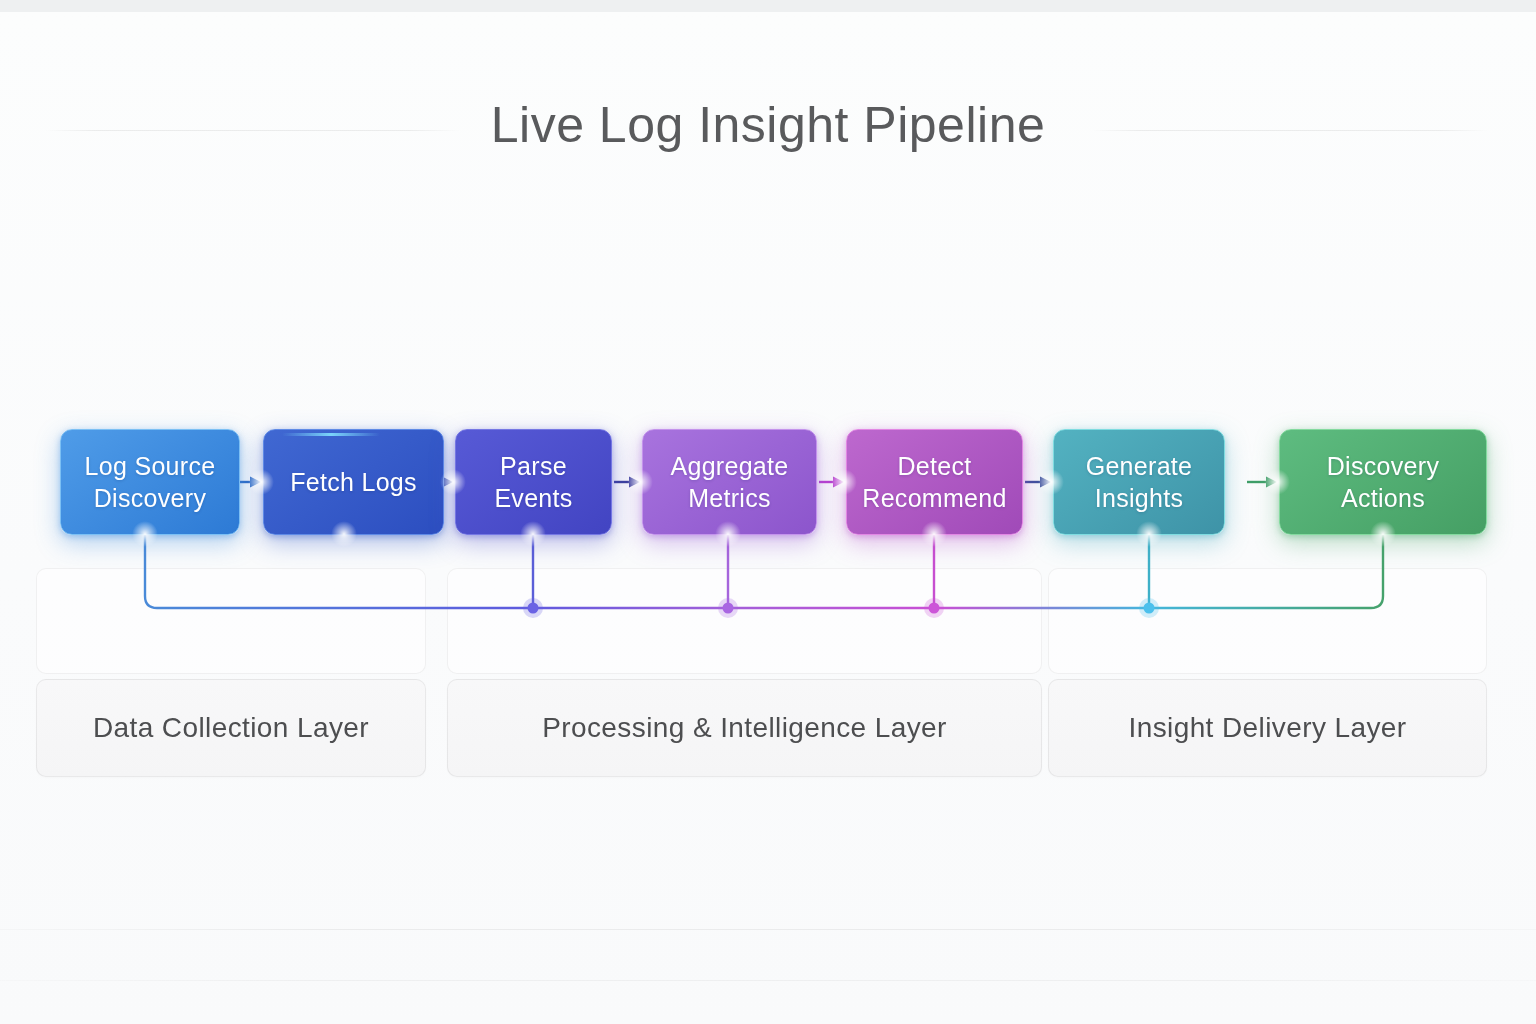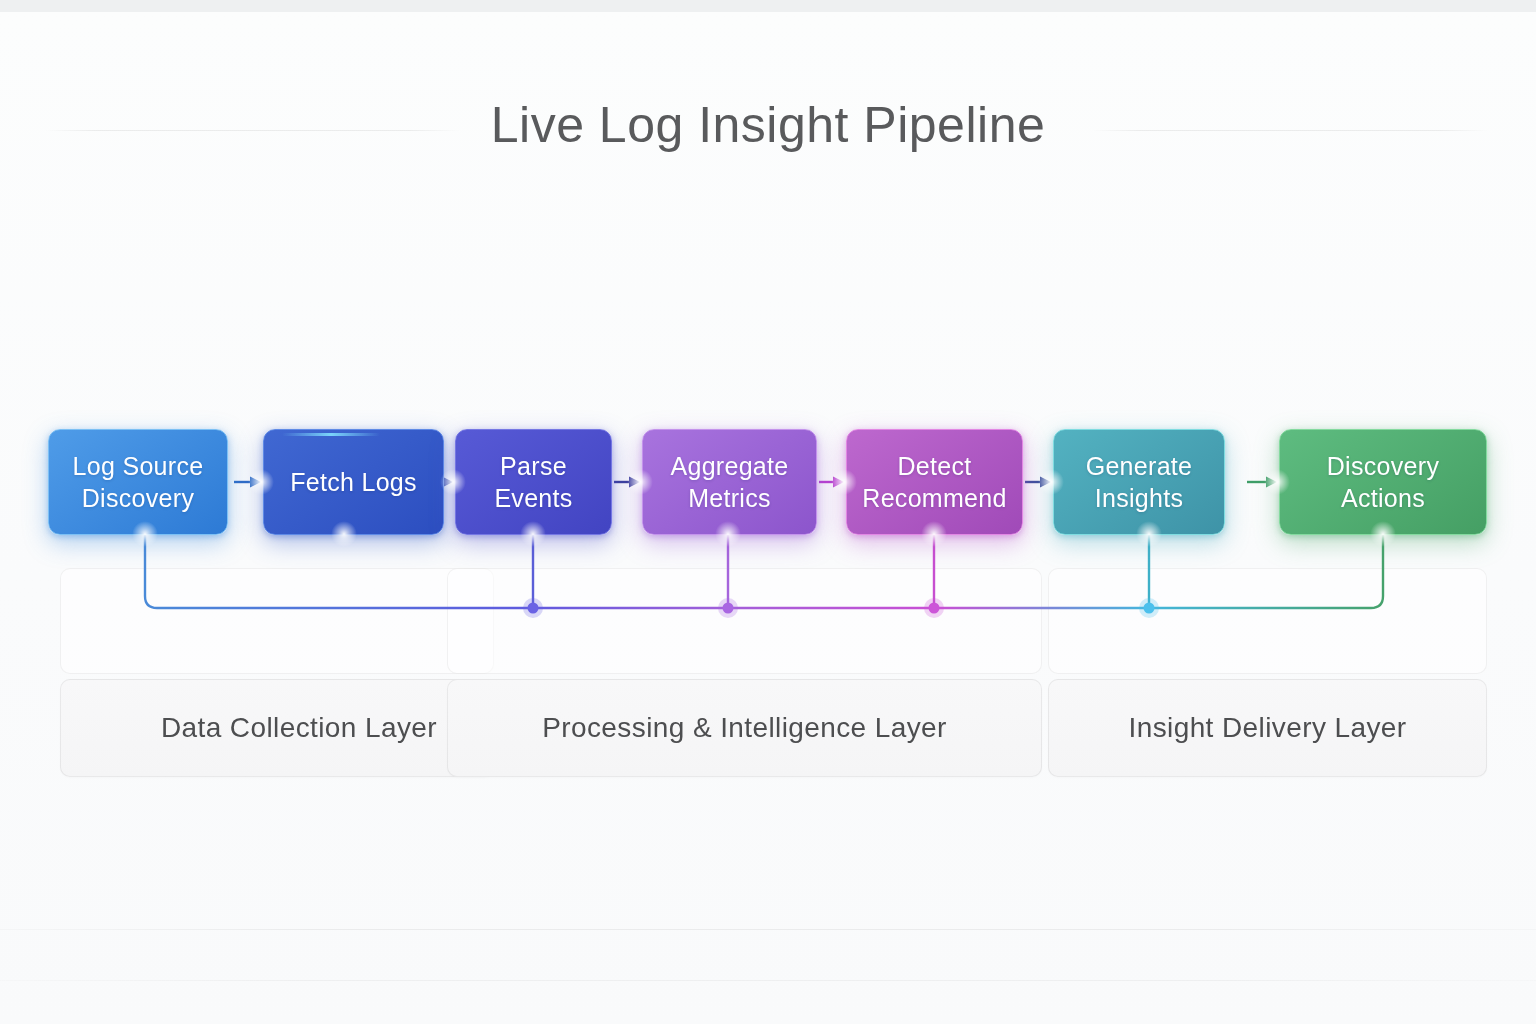--- a/index.html
+++ b/index.html
@@ -36,21 +36,21 @@
     border-radius:10px;
   }
   .layer-panel{
     position:absolute;top:667px;height:96px;
     border:1px solid rgba(0,0,0,0.06);
     background:linear-gradient(180deg,#f8f8f9,#f5f5f6);
     border-radius:10px;
     display:flex;align-items:center;justify-content:center;
     box-shadow:0 1px 2px rgba(0,0,0,0.02);
   }
-  .col1{left:60px;width:388px;padding-left:44px;}
+  .col1{left:36px;width:388px;}
   .col2{left:447px;width:593px;}
   .col3{left:1048px;width:437px;}
   .layer-label{
     font-size:28px;color:#4d4e50;letter-spacing:0.4px;font-weight:400;
   }
 
   .node{
     position:absolute;top:417px;height:106px;
     border-radius:12px;
     border:1px solid transparent;
@@ -152,21 +152,21 @@
     <g>
       <line x1="1025" y1="470" x2="1042" y2="470" stroke-width="2.4" stroke="#3d4f9c"></line>
       <polygon points="1051,470 1040,464.5 1040,475.5" fill="#3d4f9c"></polygon>
     </g>
     <g>
       <line x1="1247" y1="470" x2="1268" y2="470" stroke-width="2.4" stroke="#3f9e68"></line>
       <polygon points="1277,470 1266,464.5 1266,475.5" fill="#3f9e68"></polygon>
     </g>
   </svg>
 
-  <div class="node" style="left: 48px; width: 180px; background: linear-gradient(145deg, rgb(79, 156, 232), rgb(45, 122, 213)); border-color: rgb(124, 192, 244); box-shadow: rgba(64, 140, 220, 0.38) 0px 8px 24px, rgba(64, 140, 220, 0.38) 0px 2px 6px;">
+  <div class="node" style="left: 60px; width: 180px; background: linear-gradient(145deg, rgb(79, 156, 232), rgb(45, 122, 213)); border-color: rgb(124, 192, 244); box-shadow: rgba(64, 140, 220, 0.38) 0px 8px 24px, rgba(64, 140, 220, 0.38) 0px 2px 6px;">
     <span>Log Source Discovery</span>
   </div>
   <div class="node" style="left: 263px; width: 181px; background: linear-gradient(145deg, rgb(64, 104, 210), rgb(44, 78, 192)); border-color: rgb(95, 138, 230); box-shadow: rgba(52, 92, 200, 0.38) 0px 8px 24px, rgba(52, 92, 200, 0.38) 0px 2px 6px;">
     <div class="streak"></div>
     <span>Fetch Logs</span>
   </div>
   <div class="node" style="left: 455px; width: 157px; background: linear-gradient(145deg, rgb(87, 90, 214), rgb(66, 68, 194)); border-color: rgb(117, 119, 228); box-shadow: rgba(82, 84, 202, 0.38) 0px 8px 24px, rgba(82, 84, 202, 0.38) 0px 2px 6px;">
     <span>Parse Events</span>
   </div>
   <div class="node" style="left: 642px; width: 175px; background: linear-gradient(145deg, rgb(168, 115, 222), rgb(140, 85, 204)); border-color: rgb(196, 147, 236); box-shadow: rgba(152, 92, 212, 0.38) 0px 8px 24px, rgba(152, 92, 212, 0.38) 0px 2px 6px;">

